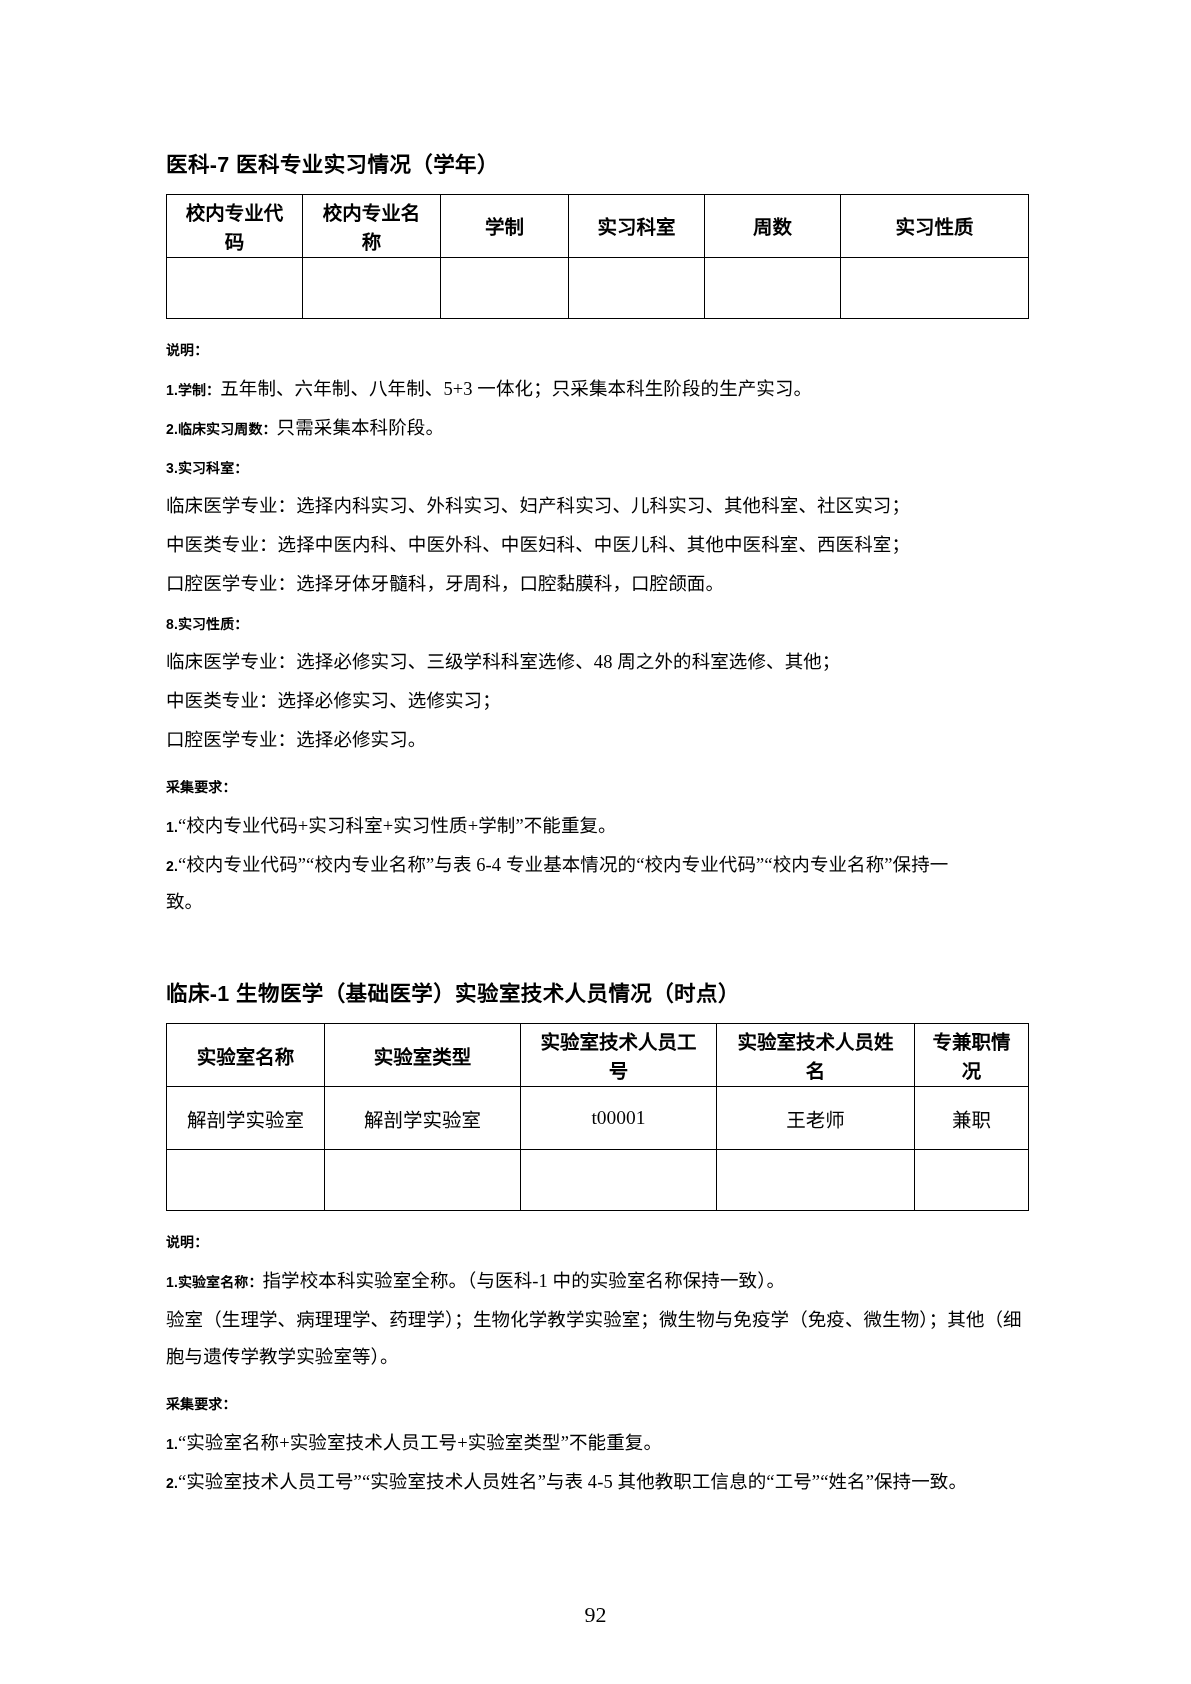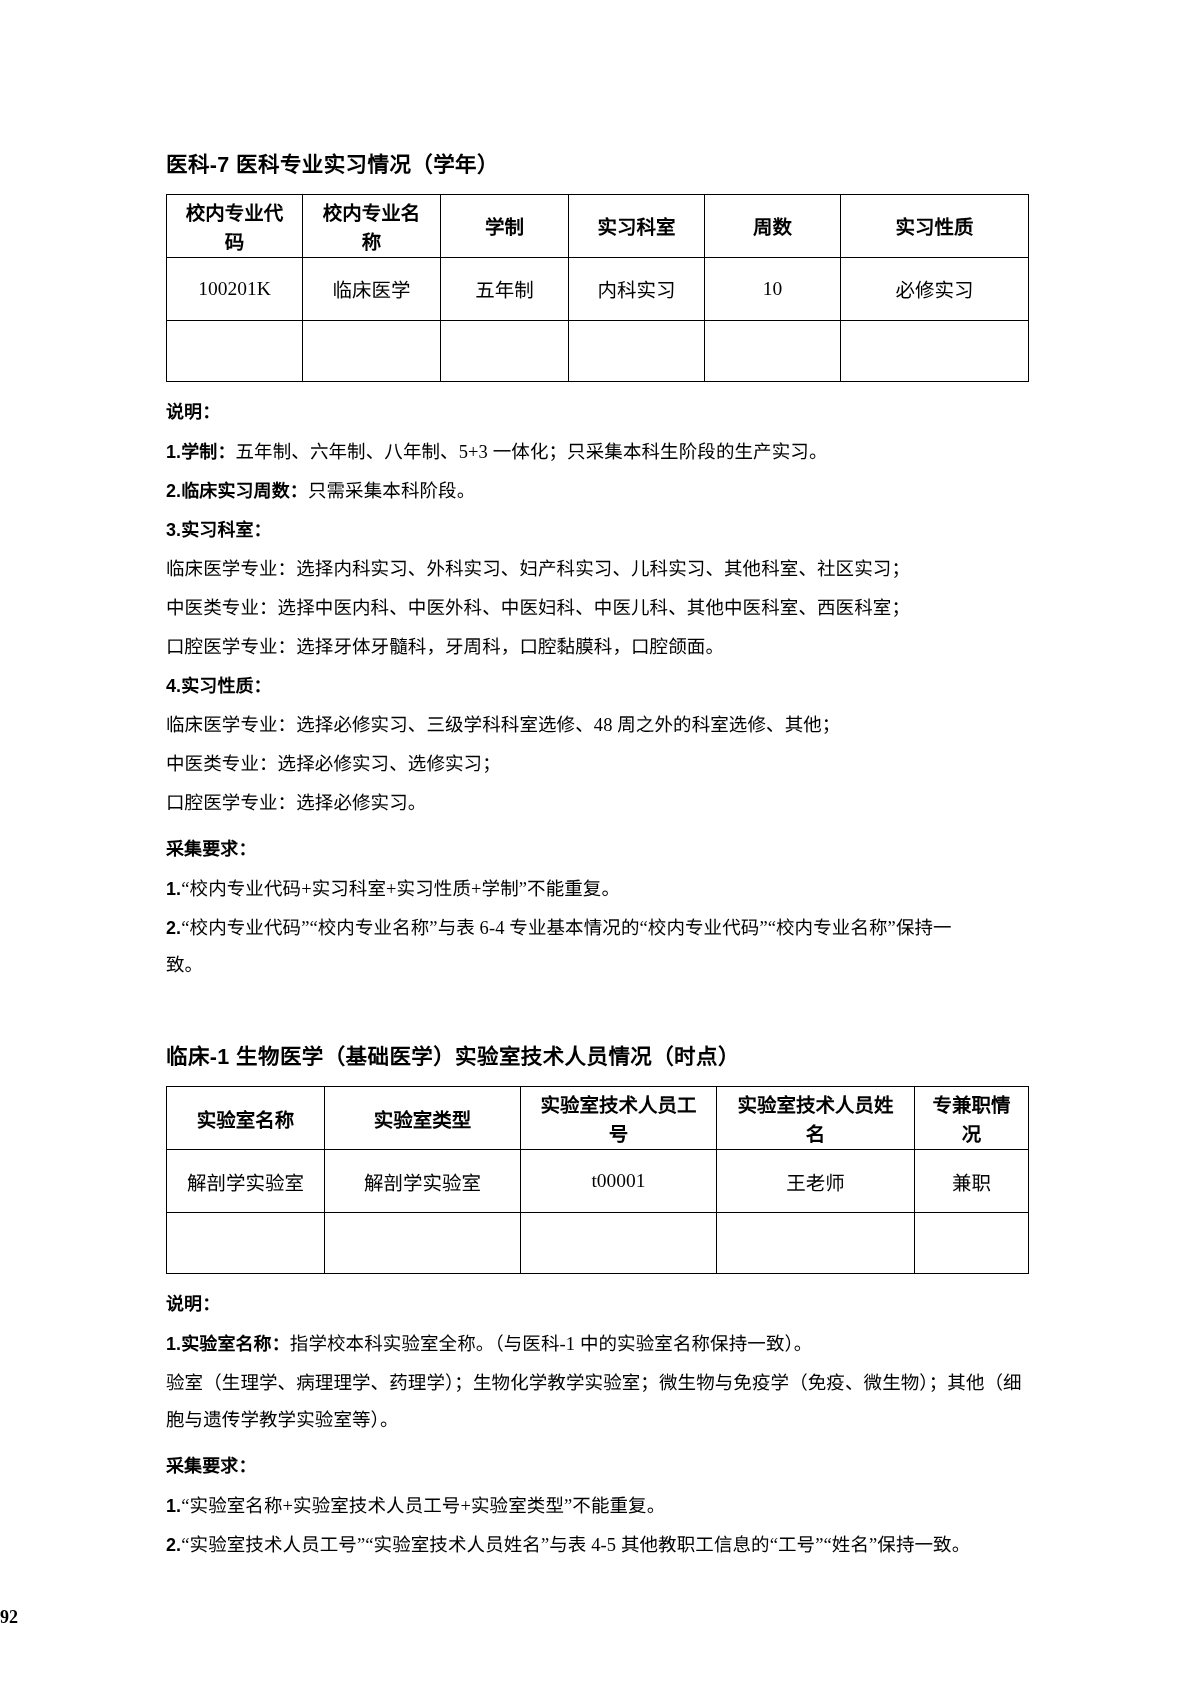--- a/index.html
+++ b/index.html
@@ -66,43 +66,42 @@
   }
   table.grid tbody tr.empty td {
     height: 56px;
   }
   .blk {
     margin-top: 10px;
   }
   .lbl {
     font-family: "Liberation Sans", "DejaVu Sans", sans-serif;
     font-weight: bold;
-    font-size: 18px;
+    font-size: 14px;
   }
   p.line {
     margin: 0 0 9px 0;
     font-size: 18.5px;
     line-height: 1.62;
     letter-spacing: 0.1px;
   }
   p.head {
     margin: 16px 0 10px 0;
   }
   p.tight {
     margin-bottom: 7px;
   }
   .pageno {
     position: absolute;
     left: 0;
     right: 0;
     bottom: 68px;
-    text-align: left;
-    font-size: 18px;
+    text-align: center;
+    font-size: 22px;
     font-family: "Liberation Serif", "DejaVu Serif", serif;
-    font-weight: bold;
   }
   
   .t1 col.c1 { width: 136px; }
   .t1 col.c2 { width: 138px; }
   .t1 col.c3 { width: 128px; }
   .t1 col.c4 { width: 136px; }
   .t1 col.c5 { width: 136px; }
   .t1 col.c6 { width: 188px; }
   
   .t2 col.c1 { width: 158px; }
@@ -132,28 +131,20 @@
         <tr>
           <th>校内专业代码</th>
           <th>校内专业名称</th>
           <th>学制</th>
           <th>实习科室</th>
           <th>周数</th>
           <th>实习性质</th>
         </tr>
       </thead>
       <tbody>
-        <tr>
-          <td>100201K</td>
-          <td>临床医学</td>
-          <td>五年制</td>
-          <td>内科实习</td>
-          <td>10</td>
-          <td>必修实习</td>
-        </tr>
         <tr class="empty">
           <td></td>
           <td></td>
           <td></td>
           <td></td>
           <td></td>
           <td></td>
         </tr>
       </tbody>
     </table>
@@ -168,21 +159,21 @@
       <p class="line">
         <span class="lbl">2.临床实习周数：</span><span>只需采集本科阶段。</span>
       </p>
       <p class="line">
         <span class="lbl">3.实习科室：</span>
       </p>
       <p class="line">临床医学专业：选择内科实习、外科实习、妇产科实习、儿科实习、其他科室、社区实习；</p>
       <p class="line">中医类专业：选择中医内科、中医外科、中医妇科、中医儿科、其他中医科室、西医科室；</p>
       <p class="line">口腔医学专业：选择牙体牙髓科，牙周科，口腔黏膜科，口腔颌面。</p>
       <p class="line">
-        <span class="lbl">4.实习性质：</span>
+        <span class="lbl">8.实习性质：</span>
       </p>
       <p class="line">临床医学专业：选择必修实习、三级学科科室选修、48 周之外的科室选修、其他；</p>
       <p class="line">中医类专业：选择必修实习、选修实习；</p>
       <p class="line">口腔医学专业：选择必修实习。</p>
     </div>
 
     <div class="blk">
       <p class="line head">
         <span class="lbl">采集要求：</span>
       </p>

